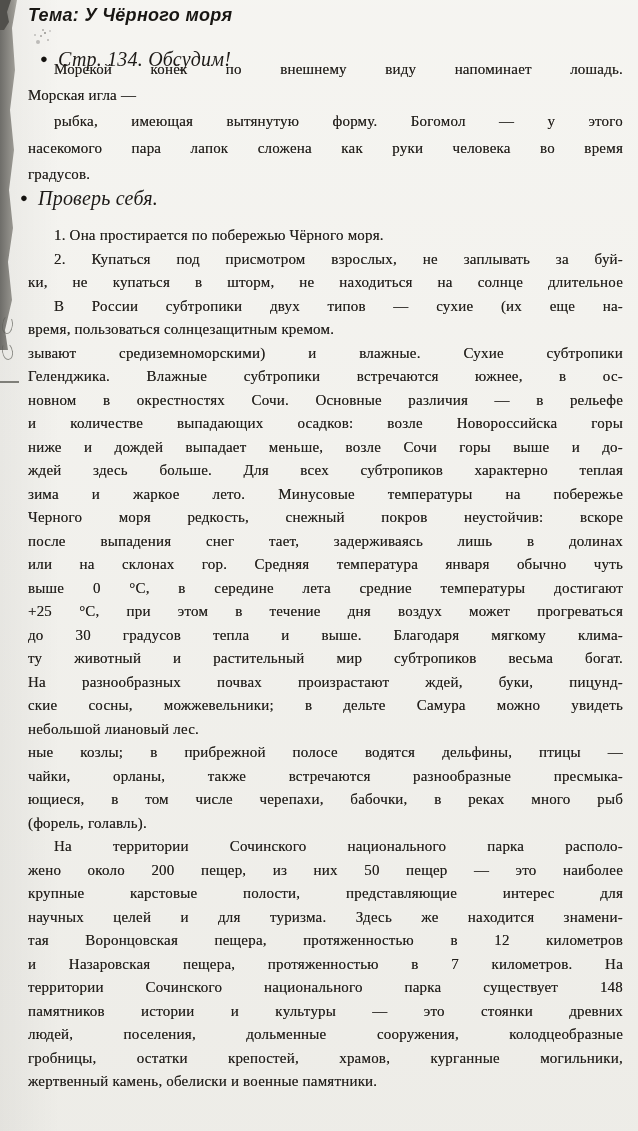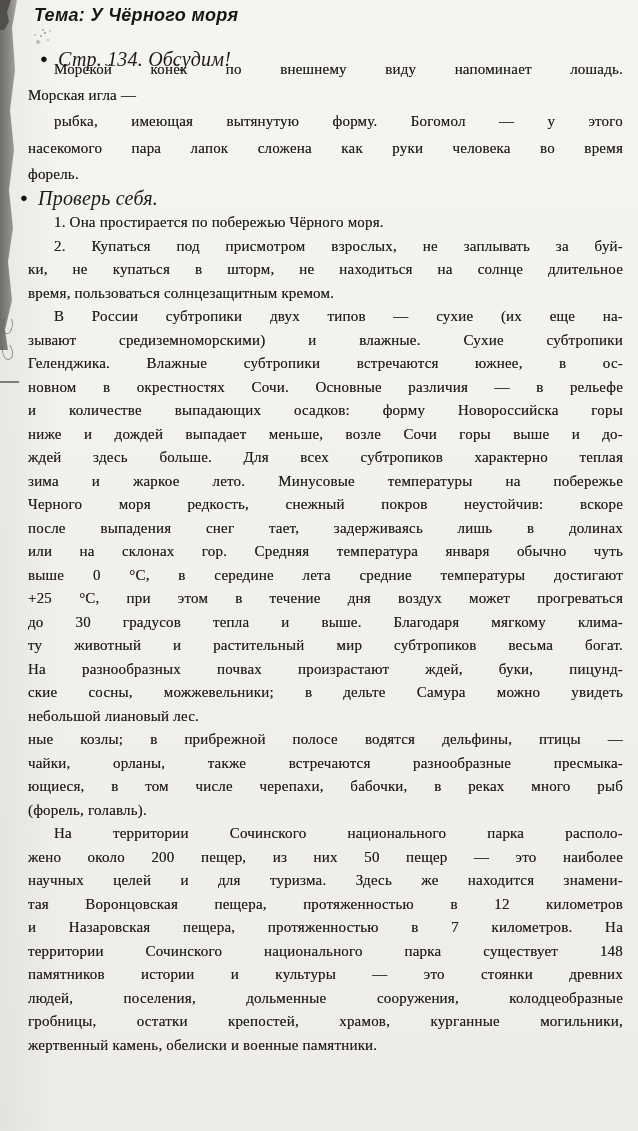--- a/index.html
+++ b/index.html
@@ -32,31 +32,31 @@
   .scribble.s2{left:2px;top:343px;width:9px;height:15px;transform:rotate(-8deg)}
   .margin-underline{position:absolute;left:0;top:381px;width:19px;height:0;border-top:2px solid rgba(100,100,94,.8)}
   
   .splatter{position:absolute;left:44px;top:32px;width:2px;height:2px;border-radius:50%;background:rgba(70,67,62,.55);
     box-shadow:-4px 3px 0 rgba(70,67,62,.45), 3px 7px 0 rgba(70,67,62,.35), -7px 9px 0 1px rgba(70,67,62,.3),
                -2px -3px 0 rgba(70,67,62,.4), 5px -2px 0 rgba(70,67,62,.25), -10px 2px 0 rgba(70,67,62,.3);}
   .content{
     position:absolute;left:28px;right:15px;top:0;bottom:0;color:var(--ink);
   }
   .title{
-    position:absolute;top:5px;left:6px;margin:0;
+    position:absolute;top:5px;left:0;margin:0;
     font-family:"Liberation Sans","DejaVu Sans",sans-serif;
     font-weight:bold;font-style:italic;font-size:18px;letter-spacing:.3px;color:#181613;
   }
   .heading{position:absolute;left:0;font-style:italic;font-size:20px;letter-spacing:.2px;white-space:nowrap;color:#1d1a17}
   .h-discuss{top:48px;left:12px}
   .h-check{top:187px;left:-8px}
   .bullet{display:inline-block;font-style:normal;font-size:13px;vertical-align:3px;margin-right:10px;color:#14120f}
   .block{position:absolute;left:0;right:0}
   #block-intro{top:56px}
-  #block-answers{top:211px}
+  #block-answers{top:224px}
   #block-intro .line{height:26.2px;line-height:26.2px}
   #block-answers .line{height:23.5px;line-height:23.5px}
   .line{
     font-size:15px;letter-spacing:.2px;color:var(--ink);
     text-shadow:0 0 .4px rgba(35,31,27,.65);
     font-family:Liberation Serif, serif;
   }
   .line.j{text-align:justify;text-align-last:justify}
   .line.e{text-align:center;text-align-last:left}
   .line.i{text-indent:26px}
@@ -77,56 +77,57 @@
 
     <div class="heading h-discuss">
       <span class="bullet">●</span><span>Стр. 134. Обсудим!</span>
     </div>
 
     <div class="block" id="block-intro">
         <div class="line j i">Морской конёк по внешнему виду напоминает лошадь.</div>
         <div class="line e">Морская игла —</div>
         <div class="line j i">рыбка, имеющая вытянутую форму. Богомол — у этого</div>
         <div class="line j">насекомого пара лапок сложена как руки человека во время</div>
-        <div class="line e">форель.</div>
+        <div class="line e">градусов.</div>
       </div>
 
     <div class="heading h-check">
       <span class="bullet">●</span><span>Проверь себя.</span>
     </div>
 
     <div class="block" id="block-answers">
         <div class="line e i">1. Она простирается по побережью Чёрного моря.</div>
         <div class="line j i">2. Купаться под присмотром взрослых, не заплывать за буй-</div>
         <div class="line j">ки, не купаться в шторм, не находиться на солнце длительное</div>
+        <div class="line j i">В России субтропики двух типов — сухие (их еще на-</div>
         <div class="line e">время, пользоваться солнцезащитным кремом.</div>
-        <div class="line j i">В России субтропики двух типов — сухие (их еще на-</div>
         <div class="line j">зывают средиземноморскими) и влажные. Сухие субтропики</div>
         <div class="line j">Геленджика. Влажные субтропики встречаются южнее, в ос-</div>
         <div class="line j">новном в окрестностях Сочи. Основные различия — в рельефе</div>
-        <div class="line j">и количестве выпадающих осадков: форму Новороссийска горы</div>
+        <div class="line j">и количестве выпадающих осадков: возле Новороссийска горы</div>
         <div class="line j">ниже и дождей выпадает меньше, возле Сочи горы выше и до-</div>
         <div class="line j">ждей здесь больше. Для всех субтропиков характерно теплая</div>
         <div class="line j">зима и жаркое лето. Минусовые температуры на побережье</div>
         <div class="line j">Черного моря редкость, снежный покров неустойчив: вскоре</div>
         <div class="line j">после выпадения снег тает, задерживаясь лишь в долинах</div>
         <div class="line j">или на склонах гор. Средняя температура января обычно чуть</div>
         <div class="line j">выше 0 °С, в середине лета средние температуры достигают</div>
         <div class="line j">+25 °С, при этом в течение дня воздух может прогреваться</div>
         <div class="line j">до 30 градусов тепла и выше. Благодаря мягкому клима-</div>
         <div class="line j">ту животный и растительный мир субтропиков весьма богат.</div>
         <div class="line j">На разнообразных почвах произрастают ждей, буки, пицунд-</div>
         <div class="line j">ские сосны, можжевельники; в дельте Самура можно увидеть</div>
         <div class="line e">небольшой лиановый лес.</div>
         <div class="line j">ные козлы; в прибрежной полосе водятся дельфины, птицы —</div>
         <div class="line j">чайки, орланы, также встречаются разнообразные пресмыка-</div>
         <div class="line j">ющиеся, в том числе черепахи, бабочки, в реках много рыб</div>
         <div class="line e">(форель, голавль).</div>
         <div class="line j i">На территории Сочинского национального парка располо-</div>
         <div class="line j">жено около 200 пещер, из них 50 пещер — это наиболее</div>
+        <div class="line j">крупные карстовые полости, представляющие интерес для</div>
         <div class="line j">научных целей и для туризма. Здесь же находится знамени-</div>
         <div class="line j">тая Воронцовская пещера, протяженностью в 12 километров</div>
         <div class="line j">и Назаровская пещера, протяженностью в 7 километров. На</div>
         <div class="line j">территории Сочинского национального парка существует 148</div>
         <div class="line j">памятников истории и культуры — это стоянки древних</div>
         <div class="line j">людей, поселения, дольменные сооружения, колодцеобразные</div>
         <div class="line j">гробницы, остатки крепостей, храмов, курганные могильники,</div>
         <div class="line e">жертвенный камень, обелиски и военные памятники.</div>
       </div>
   </div>

